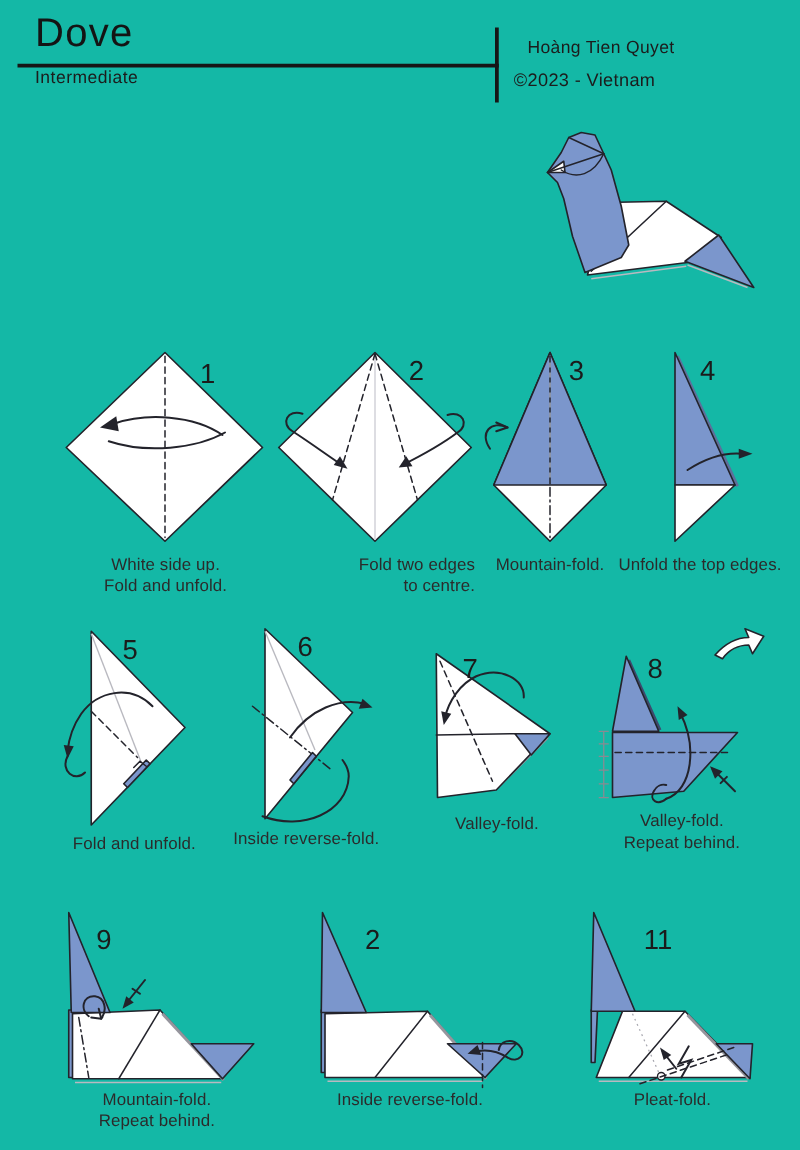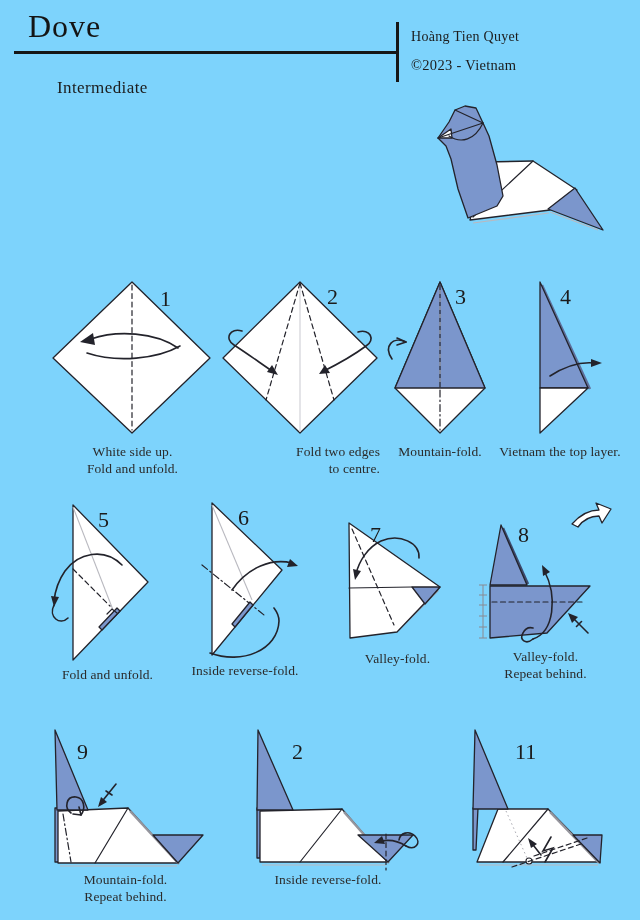--- a/index.html
+++ b/index.html
@@ -1,24 +1,24 @@
 <!DOCTYPE html>
 <html style="--paper-blue: #7b96cc;"><head>
 <meta charset="utf-8">
 <style>
   html,body{margin:0;padding:0;background:#e8e8e8;}
-  .page{position:relative;width:640px;height:920px;background:#7dd3fc;margin:0 auto;
-        font-family:Liberation Serif, serif;overflow:hidden;}
+  .page{position:relative;width:640px;height:920px;background:#14b8a6;margin:0 auto;
+        font-family:Liberation Sans, sans-serif;overflow:hidden;}
   
   .hdr-title{position:absolute;left:28px;top:8px;font-size:32px;color:#141414;
              letter-spacing:1px;font-weight:400;}
   .hdr-rule{position:absolute;left:14px;top:51px;width:385px;height:3px;background:#161616;}
   .hdr-vline{position:absolute;left:396px;top:22px;width:3px;height:60px;background:#161616;}
-  .hdr-sub{position:absolute;left:28px;top:78px;font-size:17px;color:#1c1c1c;letter-spacing:0.4px;margin-left:29px;}
-  .hdr-author{position:absolute;left:411px;top:29px;font-size:14px;color:#1c1c1c;letter-spacing:0.3px;}
+  .hdr-sub{position:absolute;left:28px;top:53px;font-size:14px;color:#1c1c1c;letter-spacing:0.4px;}
+  .hdr-author{position:absolute;left:422px;top:29px;font-size:14px;color:#1c1c1c;letter-spacing:0.3px;}
   .hdr-copy{position:absolute;left:411px;top:57px;font-size:14.5px;color:#1c1c1c;letter-spacing:0.3px;}
   
   .fig{position:absolute;}
   .fig svg{position:absolute;left:0;top:0;overflow:visible;}
   .num{position:absolute;font-size:22px;color:#1b1b1b;}
   .cap{position:absolute;font-size:13.5px;line-height:1.28;color:#2b2b2b;text-align:center;
        white-space:pre-line;letter-spacing:0.1px;}
   
   .ol{fill:#ffffff;stroke:#23232b;stroke-width:1.3;stroke-linejoin:round;}
   .bl{fill:var(--paper-blue,#7b96cc);stroke:#23232b;stroke-width:1.3;stroke-linejoin:round;}
@@ -101,21 +101,21 @@
 
   <div class="fig" style="left:505px;top:272px;width:110px;height:200px;">
     <svg width="110" height="200" viewBox="0 0 110 200">
       <path d="M37,13 L85,117" stroke="#5e6f9b" fill="none" stroke-width="2.4"></path>
       <path class="bl" d="M35,10 L83,116 L35,116 Z"></path>
       <path class="ol" d="M35,116 L83,116 L35,161 Z"></path>
       <path class="arr" d="M45,104 C62,93 78,90 89,91"></path>
       <polygon class="ah" points="97,91 86,87 86,95"></polygon>
     </svg>
     <div class="num" style="left:55px;top:12px;">4</div>
-    <div class="cap" style="left:-20px;top:171px;width:150px;">Vietnam the top layer.</div>
+    <div class="cap" style="left:-20px;top:171px;width:150px;">Unfold the top edges.</div>
   </div>
 
   <div class="fig" style="left:40px;top:495px;width:125px;height:200px;">
     <svg width="125" height="200" viewBox="0 0 125 200">
       <path class="ol" d="M33,10 L108,87 L33,165 Z"></path>
       <path class="gray" d="M33,12 L73,115"></path>
       <path class="ln dash" d="M33,74 L70,111"></path>
       <polygon class="bl" points="62,135 80,116 77,113 59,132" stroke-width="0.8"></polygon>
       <path class="ln" d="M67,119 l5,-5 l5,4" stroke-width="0.9"></path>
       <path class="arr" d="M82,70 C64,52 38,58 25,76 C18,86 15,97 14,106"></path>
@@ -226,15 +226,16 @@
       <polygon class="bl" points="92,10 125,89 90,89"></polygon>
       <path d="M123,91 L144,138" stroke="#a8a8b0" fill="none" stroke-width="1" stroke-dasharray="1.5 3"></path>
       <circle cx="146" cy="141" r="3" fill="#ffffff" stroke="#23232b" stroke-width="1.1"></circle>
       <path class="ln dash" d="M129,147 L198,124"></path>
       <path class="ln dash" d="M151,136 L204,118"></path>
       <path class="arr" d="M158,135 L147,121"></path>
       <polygon class="ah" points="145,118 154,124 148,128"></polygon>
       <path class="arr" d="M168,117 L160,131 L170,128 L162,142" stroke-width="1.3"></path>
     </svg>
     <div class="num" style="left:132px;top:19px;text-align:center;">11</div>
+    <div class="cap" style="left:55px;top:151px;width:200px;">Pleat-fold.</div>
   </div>
 
 </div>
 
 </body></html>

